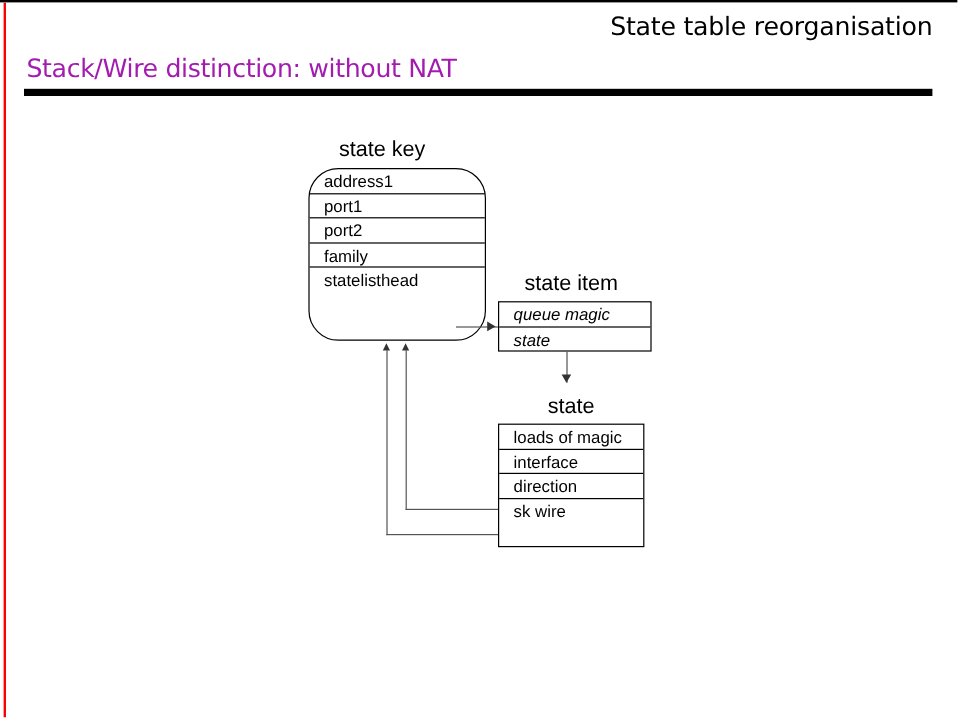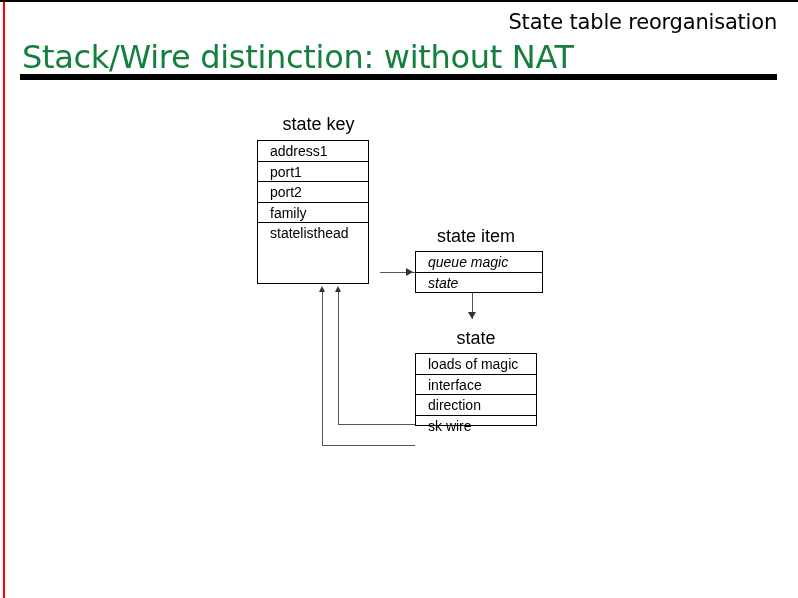--- a/index.html
+++ b/index.html
@@ -37,23 +37,23 @@
     color: #000000;
     white-space: nowrap;
     letter-spacing: -0.2px;
     margin-left: 20px;
   }
   .title {
     position: absolute;
     left: 22px;
     top: 38px;
     font-family: "DejaVu Sans", sans-serif;
-    font-size: 32px;
+    font-size: 21px;
     line-height: 34px;
-    color: #15803d;
+    color: #a21caf;
     white-space: nowrap;
     letter-spacing: -0.3px;
   }
   .title-rule {
     position: absolute;
     left: 20px;
     top: 72px;
     width: 757px;
     height: 6px;
     background: #000000;
@@ -130,36 +130,36 @@
 
   <div class="margin-rule"></div>
 
   <div class="subtitle">State table reorganisation</div>
   <div class="title">Stack/Wire distinction: without NAT</div>
   <div class="title-rule"></div>
 
   <div class="diagram">
 
     <div class="box-label" style="left:257px; top:114px; width:123px;">state key</div>
-    <div class="table-box" style="left:257px; top:138px; width:112px; height:144px;">
+    <div class="table-box" style="left:257px; top:138px; width:148px; height:144px;border-radius:25px;">
       <div class="row">address1</div>
       <div class="row">port1</div>
       <div class="row">port2</div>
       <div class="row">family</div>
       <div class="row">statelisthead</div>
     </div>
 
     <div class="box-label" style="left:415px; top:226px; width:122px;">state item</div>
     <div class="table-box" style="left:415px; top:249px; width:128px; height:42px;font-style:italic;">
       <div class="row">queue magic</div>
       <div class="row">state</div>
     </div>
 
     <div class="box-label" style="left:415px; top:328px; width:122px;">state</div>
-    <div class="table-box" style="left:415px; top:351px; width:122px; height:73px;">
+    <div class="table-box" style="left:415px; top:351px; width:122px; height:103px;">
       <div class="row">loads of magic</div>
       <div class="row">interface</div>
       <div class="row">direction</div>
       <div class="row">sk wire</div>
     </div>
 
     <div class="conn conn-h" style="left:380px; top:270px; width:35px;"></div>
     <div class="arrowhead arrow-right" style="left:406px; top:266px;"></div>
 
     <div class="conn conn-v" style="left:472px; top:291px; height:26px;"></div>

